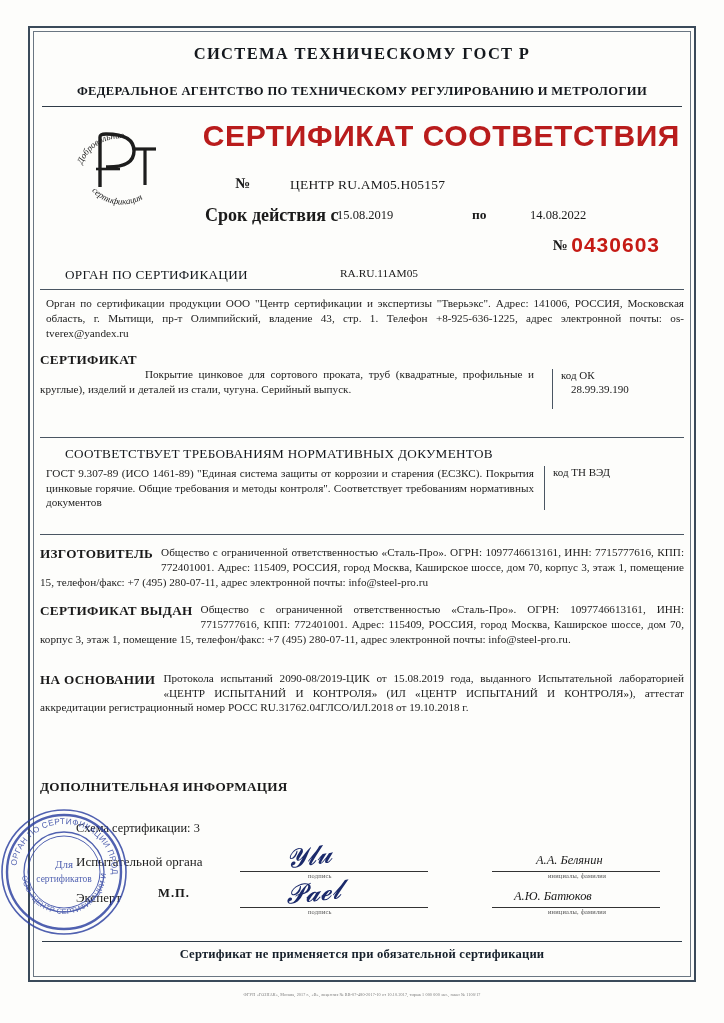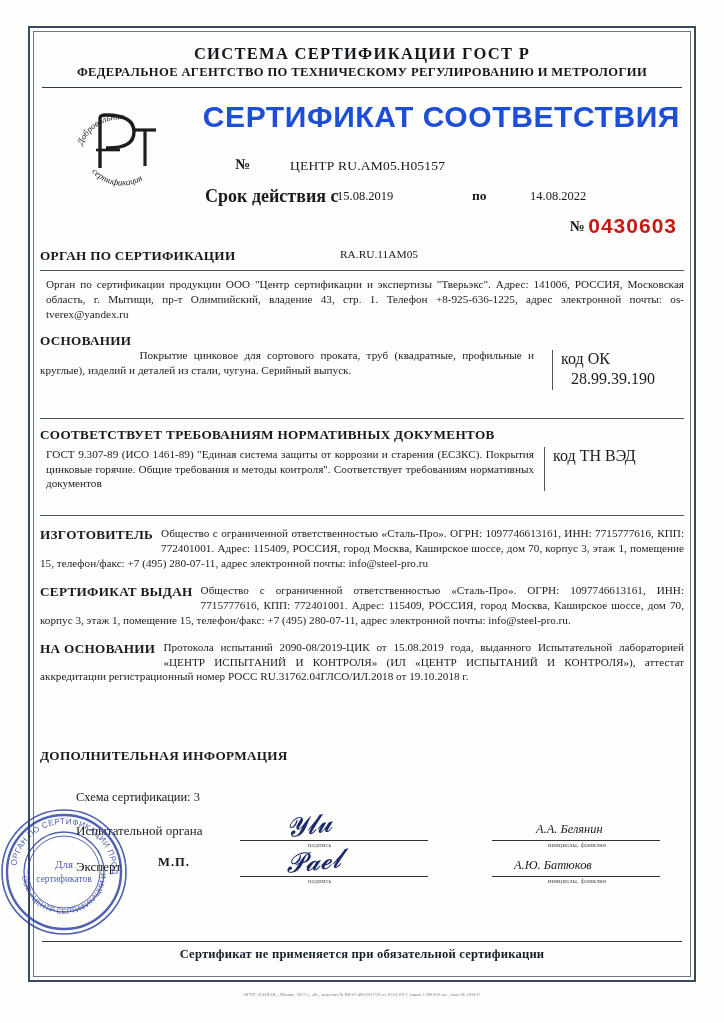--- a/index.html
+++ b/index.html
@@ -53,21 +53,21 @@
   .header .line1 {
     font-size: 16.5px;
     font-weight: bold;
     letter-spacing: 1.3px;
     color: #14181d;
   }
   .header .line2 {
     font-size: 12.6px;
     font-weight: bold;
     letter-spacing: 0.35px;
-    margin-top: 1px;
+    margin-top: 20px;
     color: #14181d;
   }
   .header-rule {
     border-bottom: 1.6px solid #2f3b47;
     margin: 7px 2px 0 2px;
   }
 
   
   .title-row {
     position: relative;
@@ -75,21 +75,21 @@
     margin-top: 8px;
   }
   .cert-title {
     position: absolute;
     right: 4px;
     top: 4px;
     font-family: "Liberation Sans", sans-serif;
     font-size: 30px;
     font-weight: bold;
     letter-spacing: 0.6px;
-    color: #1d4ed8;
+    color: #b91c1c;
     white-space: nowrap;
   }
 
   
   .logo {
     position: absolute;
     left: 28px;
     top: -4px;
     width: 106px;
     height: 104px;
@@ -141,40 +141,41 @@
     left: 490px; top: 5px;
     font-size: 12.5px;
   }
 
   .blank-row {
     position: relative;
     height: 34px;
   }
   .blank-no {
     position: absolute;
-    right: 7px; top: 2px;
+    right: 24px; top: 2px;
     font-size: 15px;
     font-weight: bold;
   }
   .blank-val {
     color: #c51b15;
     font-family: "Liberation Sans", sans-serif;
     font-size: 21px;
     font-weight: bold;
     letter-spacing: 1px;
     vertical-align: -2px;
   }
 
   
   .section { position: relative; margin-top: 2px; }
   .sec-head {
     font-size: 13.2px;
-    font-weight: bold;
+    font-weight: normal;
     letter-spacing: 0.3px;
     color: #14181d;
+    margin-left: 25px;
   }
   .sec-head-inline {
     font-size: 13.2px;
     font-weight: bold;
     letter-spacing: 0.3px;
     float: left;
     margin-right: 8px;
   }
   .body-text {
     font-size: 11.2px;
@@ -198,21 +199,21 @@
     display: flex;
     gap: 10px;
   }
   .col-left { flex: 1 1 auto; }
   .col-right {
     width: 140px;
     flex: 0 0 140px;
     border-left: 1.1px solid #4a5663;
     padding-left: 8px;
     box-sizing: border-box;
-    font-size: 16px;
+    font-size: 11px;
   }
   .col-right .ok-lbl { display: block; }
   .col-right .ok-val { display: block; padding-left: 10px; margin-top: 2px;}
 
   .hang {
     font-size: 11.2px;
     line-height: 1.33;
     text-align: justify;
   }
 
@@ -321,21 +322,21 @@
 <body>
 
 <div class="page">
 
   <div class="frame-outer"></div>
   <div class="frame-inner"></div>
 
   <div class="content">
 
     <div class="header">
-      <div class="line1">СИСТЕМА СЕРТИФИКАЦИИ ГОСТ Р</div>
+      <div class="line1">СИСТЕМА ТЕХНИЧЕСКОМУ ГОСТ Р</div>
       <div class="line2">ФЕДЕРАЛЬНОЕ АГЕНТСТВО ПО ТЕХНИЧЕСКОМУ РЕГУЛИРОВАНИЮ И МЕТРОЛОГИИ</div>
     </div>
     <div class="header-rule"></div>
 
     <div class="title-row">
       <div class="logo">
         <svg width="106" height="104" viewBox="0 0 106 104">
           <defs>
             <path id="arcTop" d="M 12,60 A 42,42 0 0 1 94,60"></path>
             <path id="arcBot" d="M 16,66 A 40,40 0 0 0 92,66"></path>
@@ -380,21 +381,21 @@
       <div class="sec-head">ОРГАН ПО СЕРТИФИКАЦИИ</div>
       <div class="org-code">RA.RU.11AM05</div>
       <div class="rule"></div>
       <div class="body-text indent-block" style="margin-top:6px;">Орган по сертификации продукции ООО "Центр сертификации и экспертизы "Тверьэкс". Адрес: 141006, РОССИЯ, Московская область, г. Мытищи, пр-т Олимпийский, владение 43, стр. 1. Телефон +8-925-636-1225, адрес электронной почты: os-tverex@yandex.ru</div>
     </div>
 
     <div class="section" style="margin-top:10px;">
       <div class="row-cols">
         <div class="col-left">
           <div class="hang">
-            <span class="sec-head-inline">ОСНОВАНИИ</span>
+            <span class="sec-head-inline">СЕРТИФИКАТ</span>
             <div class="body-text" style="padding-top:16px;">Покрытие цинковое для сортового проката, труб (квадратные, профильные и круглые), изделий и деталей из стали, чугуна. Серийный выпуск.</div>
           </div>
         </div>
         <div class="col-right" style="border-left:none;">
           <div style="border-left:1.1px solid #4a5663; padding-left:8px; margin-top:18px; height:40px;">
             <span class="ok-lbl">код ОК</span>
             <span class="ok-val">28.99.39.190</span>
           </div>
         </div>
       </div>
@@ -424,21 +425,21 @@
     </div>
 
     <div class="section" style="margin-top:12px;">
       <div class="hang">
         <span class="sec-head-inline">СЕРТИФИКАТ ВЫДАН</span>
         <span class="body-text">Общество с ограниченной ответственностью «Сталь-Про». ОГРН: 1097746613161, ИНН: 7715777616, КПП: 772401001. Адрес: 115409, РОССИЯ, город Москва, Каширское шоссе, дом 70, корпус 3, этаж 1, помещение 15, телефон/факс: +7 (495) 280-07-11, адрес электронной почты: info@steel-pro.ru.</span>
       </div>
       <div style="clear:both;"></div>
     </div>
 
-    <div class="section" style="margin-top:12px;">
+    <div class="section" style="margin-top:24px;">
       <div class="hang">
         <span class="sec-head-inline">НА ОСНОВАНИИ</span>
         <span class="body-text">Протокола испытаний 2090-08/2019-ЦИК от 15.08.2019 года, выданного Испытательной лабораторией «ЦЕНТР ИСПЫТАНИЙ И КОНТРОЛЯ» (ИЛ «ЦЕНТР ИСПЫТАНИЙ И КОНТРОЛЯ»), аттестат аккредитации регистрационный номер РОСС RU.31762.04ГЛСО/ИЛ.2018 от 19.10.2018 г.</span>
       </div>
       <div style="clear:both;"></div>
     </div>
 
     <div class="addinfo" style="margin-top:64px;">ДОПОЛНИТЕЛЬНАЯ ИНФОРМАЦИЯ</div>
     <div class="scheme">Схема сертификации: 3</div>
 

